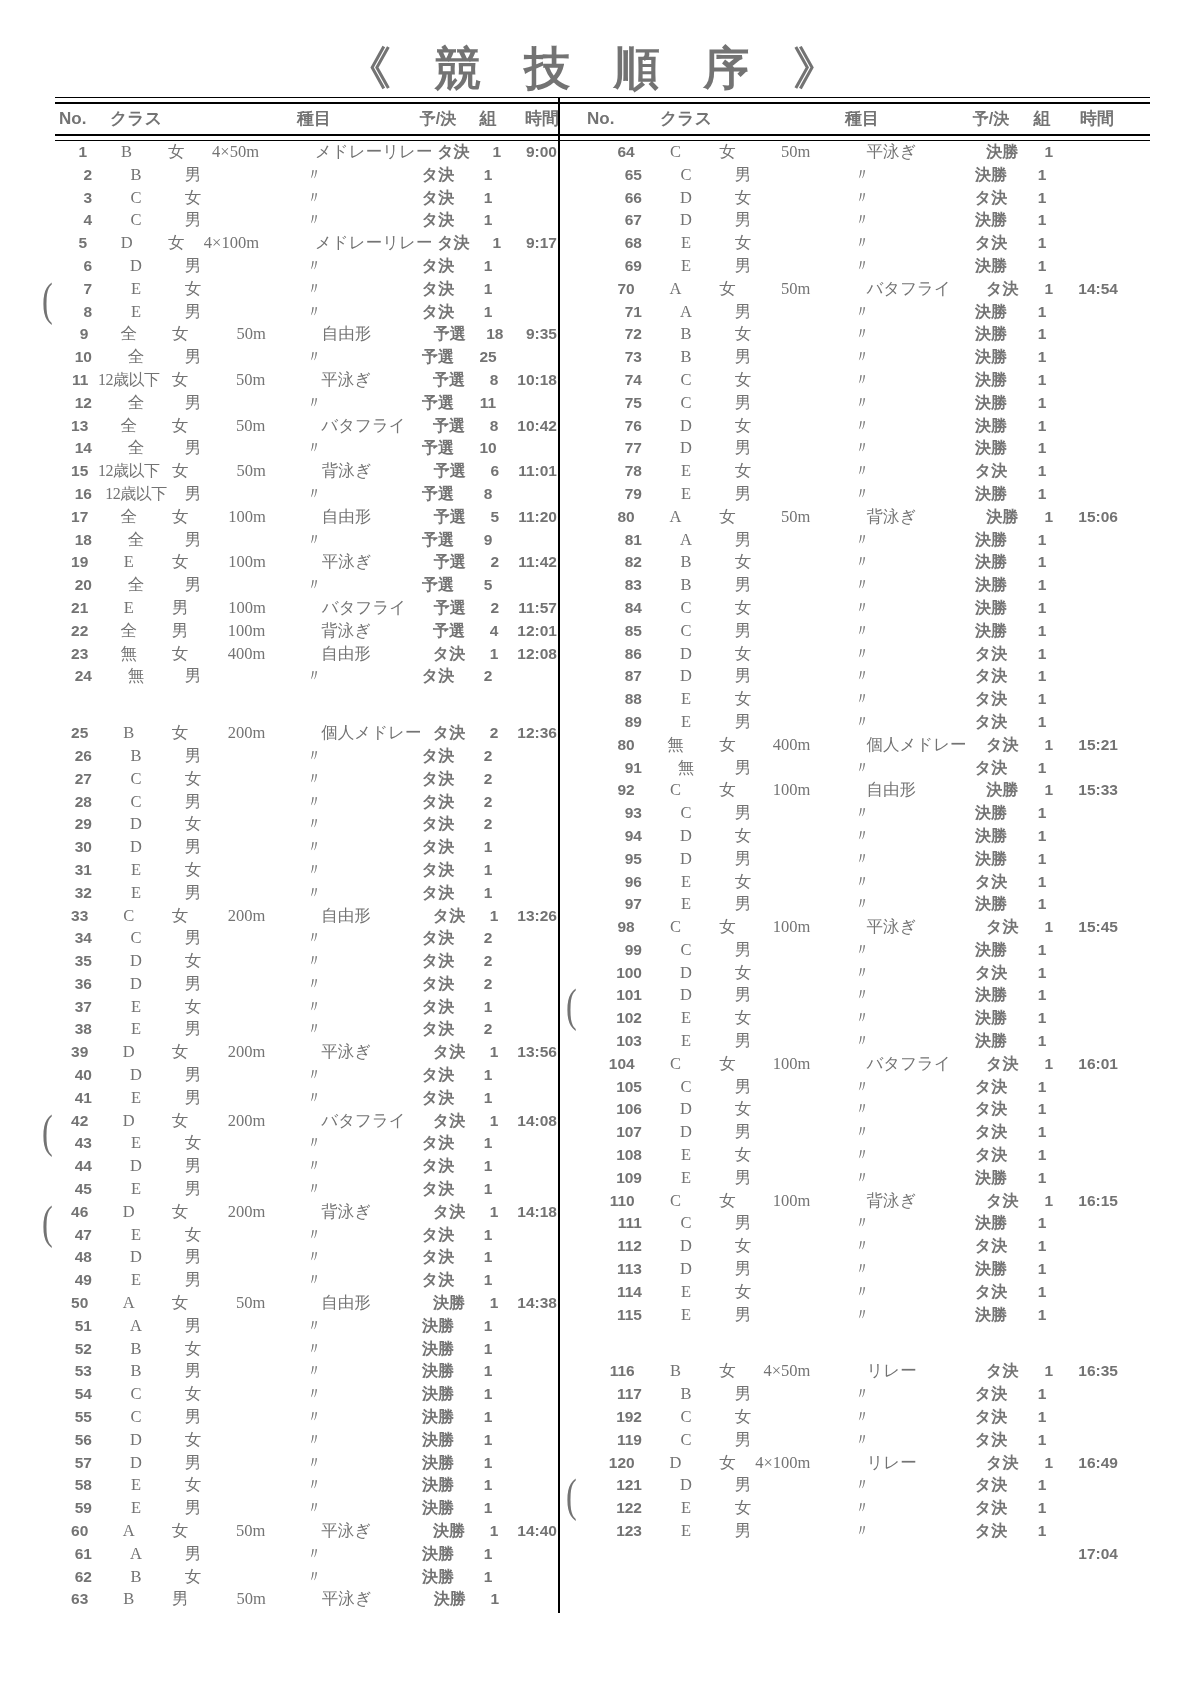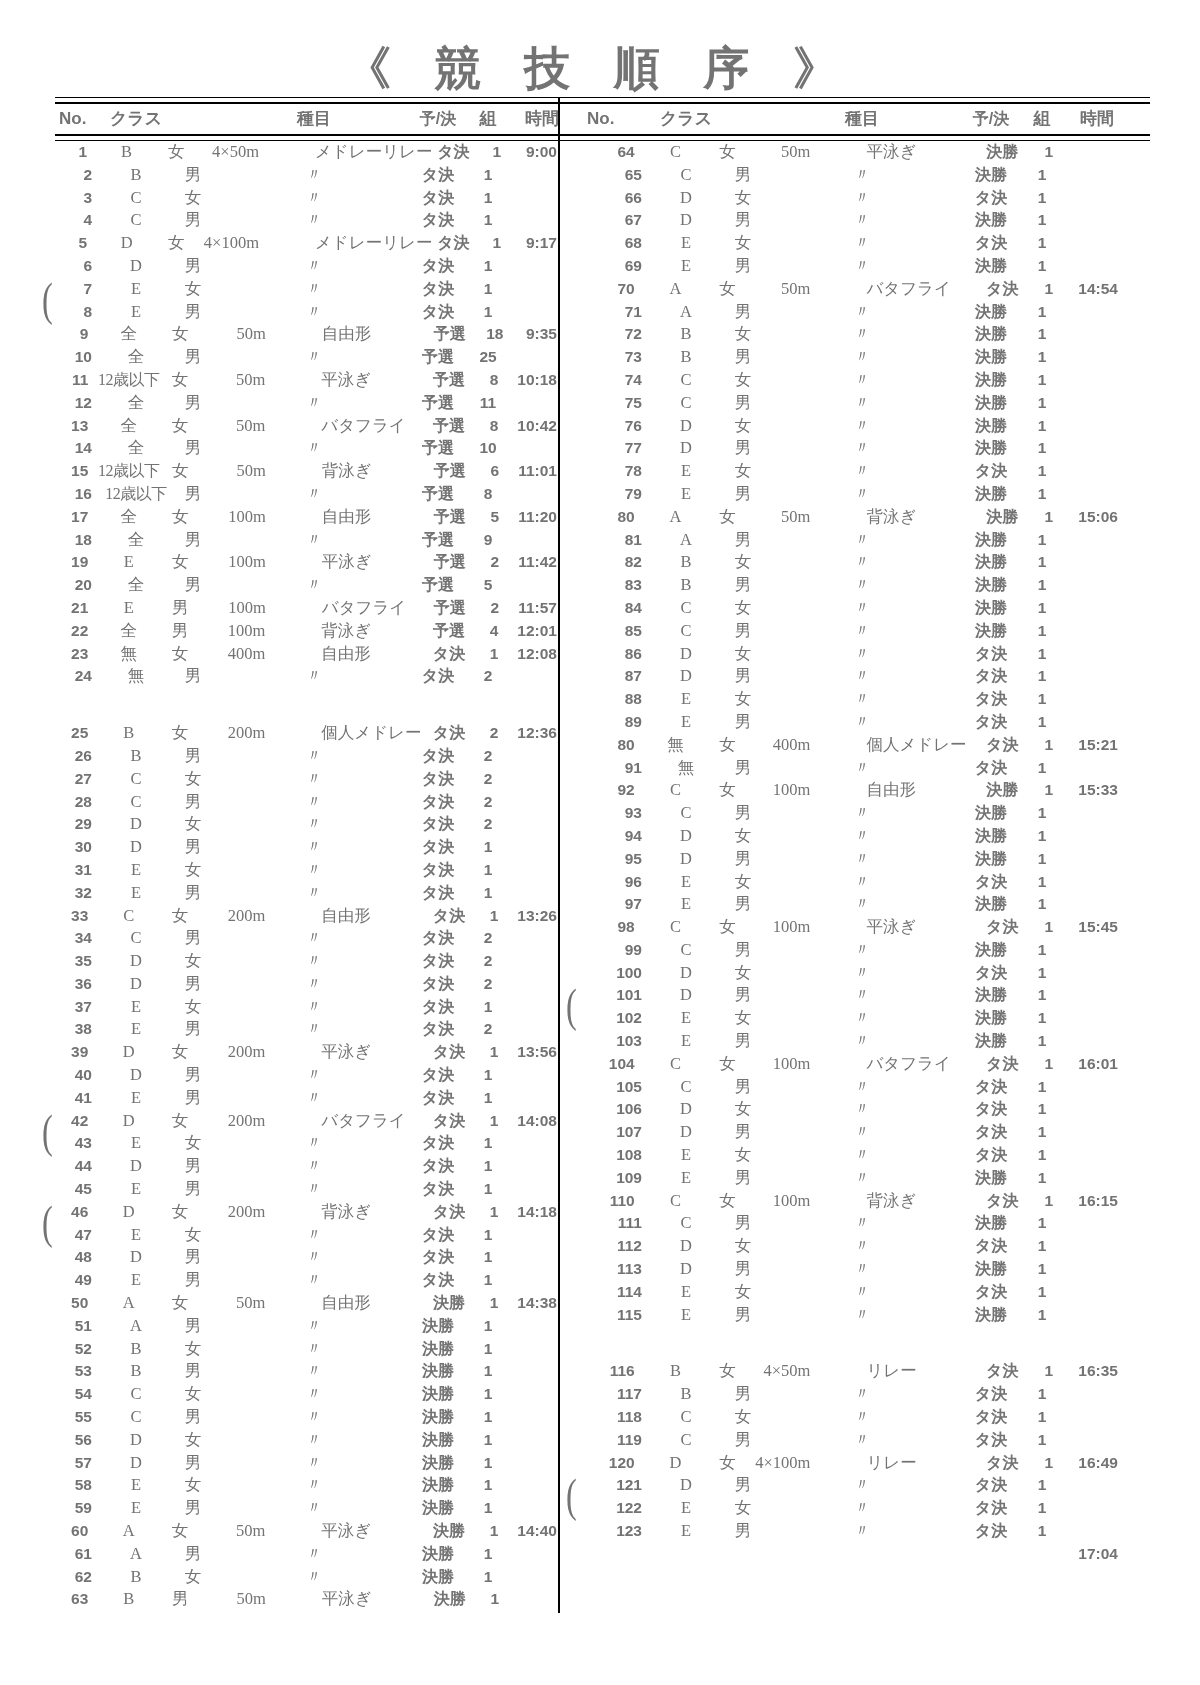--- a/index.html
+++ b/index.html
@@ -1168,21 +1168,21 @@
           <div class="row">
             <div class="c no g">117</div>
             <div class="c cls s">B</div>
             <div class="c sex s">男</div>
             <div class="c combo s">〃</div>
             <div class="c round g">タ決</div>
             <div class="c heat g">1</div>
             <div class="c time g"></div>
           </div>
           <div class="row">
-            <div class="c no g">118</div>
+            <div class="c no g">192</div>
             <div class="c cls s">C</div>
             <div class="c sex s">女</div>
             <div class="c combo s">〃</div>
             <div class="c round g">タ決</div>
             <div class="c heat g">1</div>
             <div class="c time g"></div>
           </div>
           <div class="row">
             <div class="c no g">119</div>
             <div class="c cls s">C</div>

